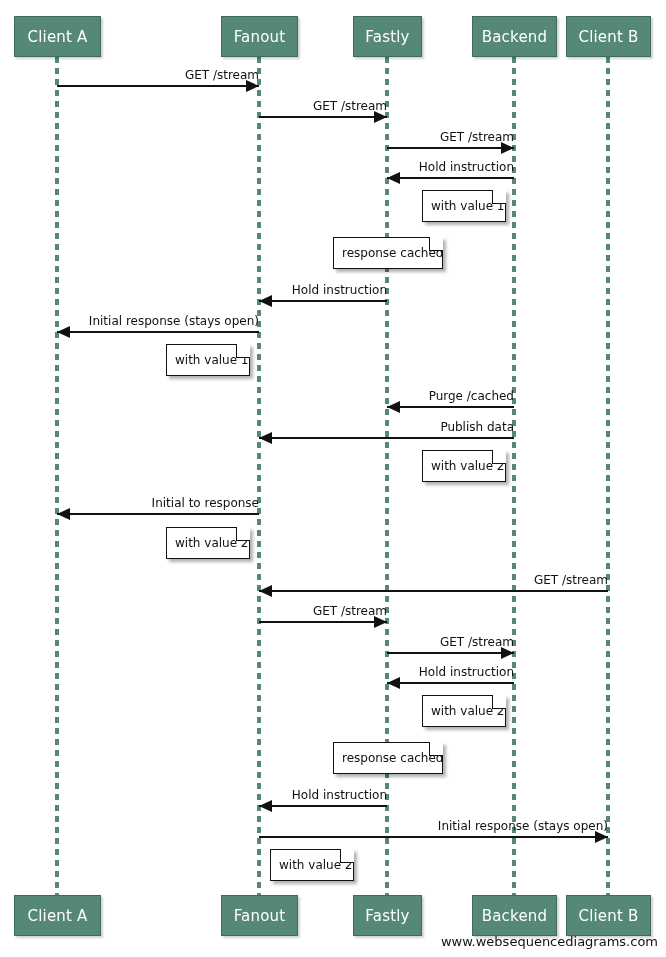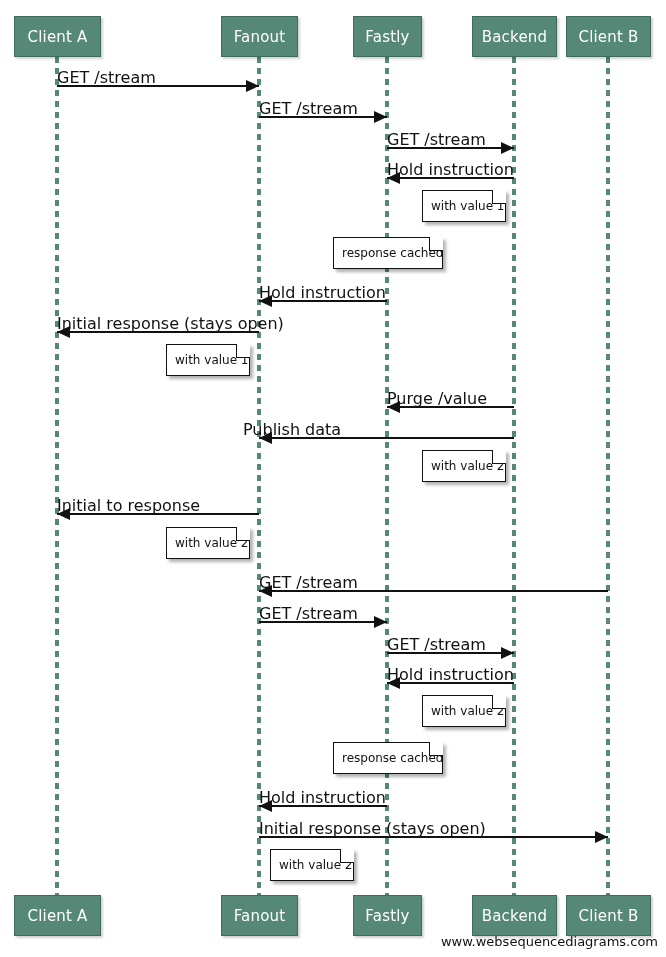--- a/index.html
+++ b/index.html
@@ -59,24 +59,24 @@
     border-bottom: 6px solid transparent;
   }
   .arrowhead.right {
     border-left: 13px solid #111111;
   }
   .arrowhead.left {
     border-right: 13px solid #111111;
   }
   .msg-label {
     position: absolute;
-    font-size: 16px;
+    font-size: 12px;
     color: #111111;
     white-space: nowrap;
-    text-align: left;
+    text-align: right;
   }
 
   
   .note {
     position: absolute;
     box-sizing: border-box;
     background: #ffffff;
     border: 1px solid #111111;
     font-size: 12px;
     color: #111111;
@@ -142,24 +142,24 @@
       <div class="arrowhead left" style="top: 172px; left: 387px;"></div>
       <div class="msg-label" style="left: 387px; width: 127px; top: 160px;">Hold instruction</div>
       <div class="msg" style="left: 259px; top: 300px; width: 128px;"></div>
       <div class="arrowhead left" style="top: 295px; left: 259px;"></div>
       <div class="msg-label" style="left: 259px; width: 128px; top: 283px;">Hold instruction</div>
       <div class="msg" style="left: 57px; top: 331px; width: 202px;"></div>
       <div class="arrowhead left" style="top: 326px; left: 57px;"></div>
       <div class="msg-label" style="left: 57px; width: 202px; top: 314px;">Initial response (stays open)</div>
       <div class="msg" style="left: 387px; top: 406px; width: 127px;"></div>
       <div class="arrowhead left" style="top: 401px; left: 387px;"></div>
-      <div class="msg-label" style="left: 387px; width: 127px; top: 389px;">Purge /value</div>
+      <div class="msg-label" style="left: 387px; width: 127px; top: 389px;">Purge /cached</div>
       <div class="msg" style="left: 259px; top: 437px; width: 255px;"></div>
       <div class="arrowhead left" style="top: 432px; left: 259px;"></div>
-      <div class="msg-label" style="left: 243px; width: 255px; top: 420px;">Publish data</div>
+      <div class="msg-label" style="left: 259px; width: 255px; top: 420px;">Publish data</div>
       <div class="msg" style="left: 57px; top: 513px; width: 202px;"></div>
       <div class="arrowhead left" style="top: 508px; left: 57px;"></div>
       <div class="msg-label" style="left: 57px; width: 202px; top: 496px;">Initial to response</div>
       <div class="msg" style="left: 259px; top: 590px; width: 349px;"></div>
       <div class="arrowhead left" style="top: 585px; left: 259px;"></div>
       <div class="msg-label" style="left: 259px; width: 349px; top: 573px;">GET /stream</div>
       <div class="msg" style="left: 259px; top: 621px; width: 128px;"></div>
       <div class="arrowhead right" style="top: 616px; left: 374px;"></div>
       <div class="msg-label" style="left: 259px; width: 128px; top: 604px;">GET /stream</div>
       <div class="msg" style="left: 387px; top: 652px; width: 127px;"></div>

